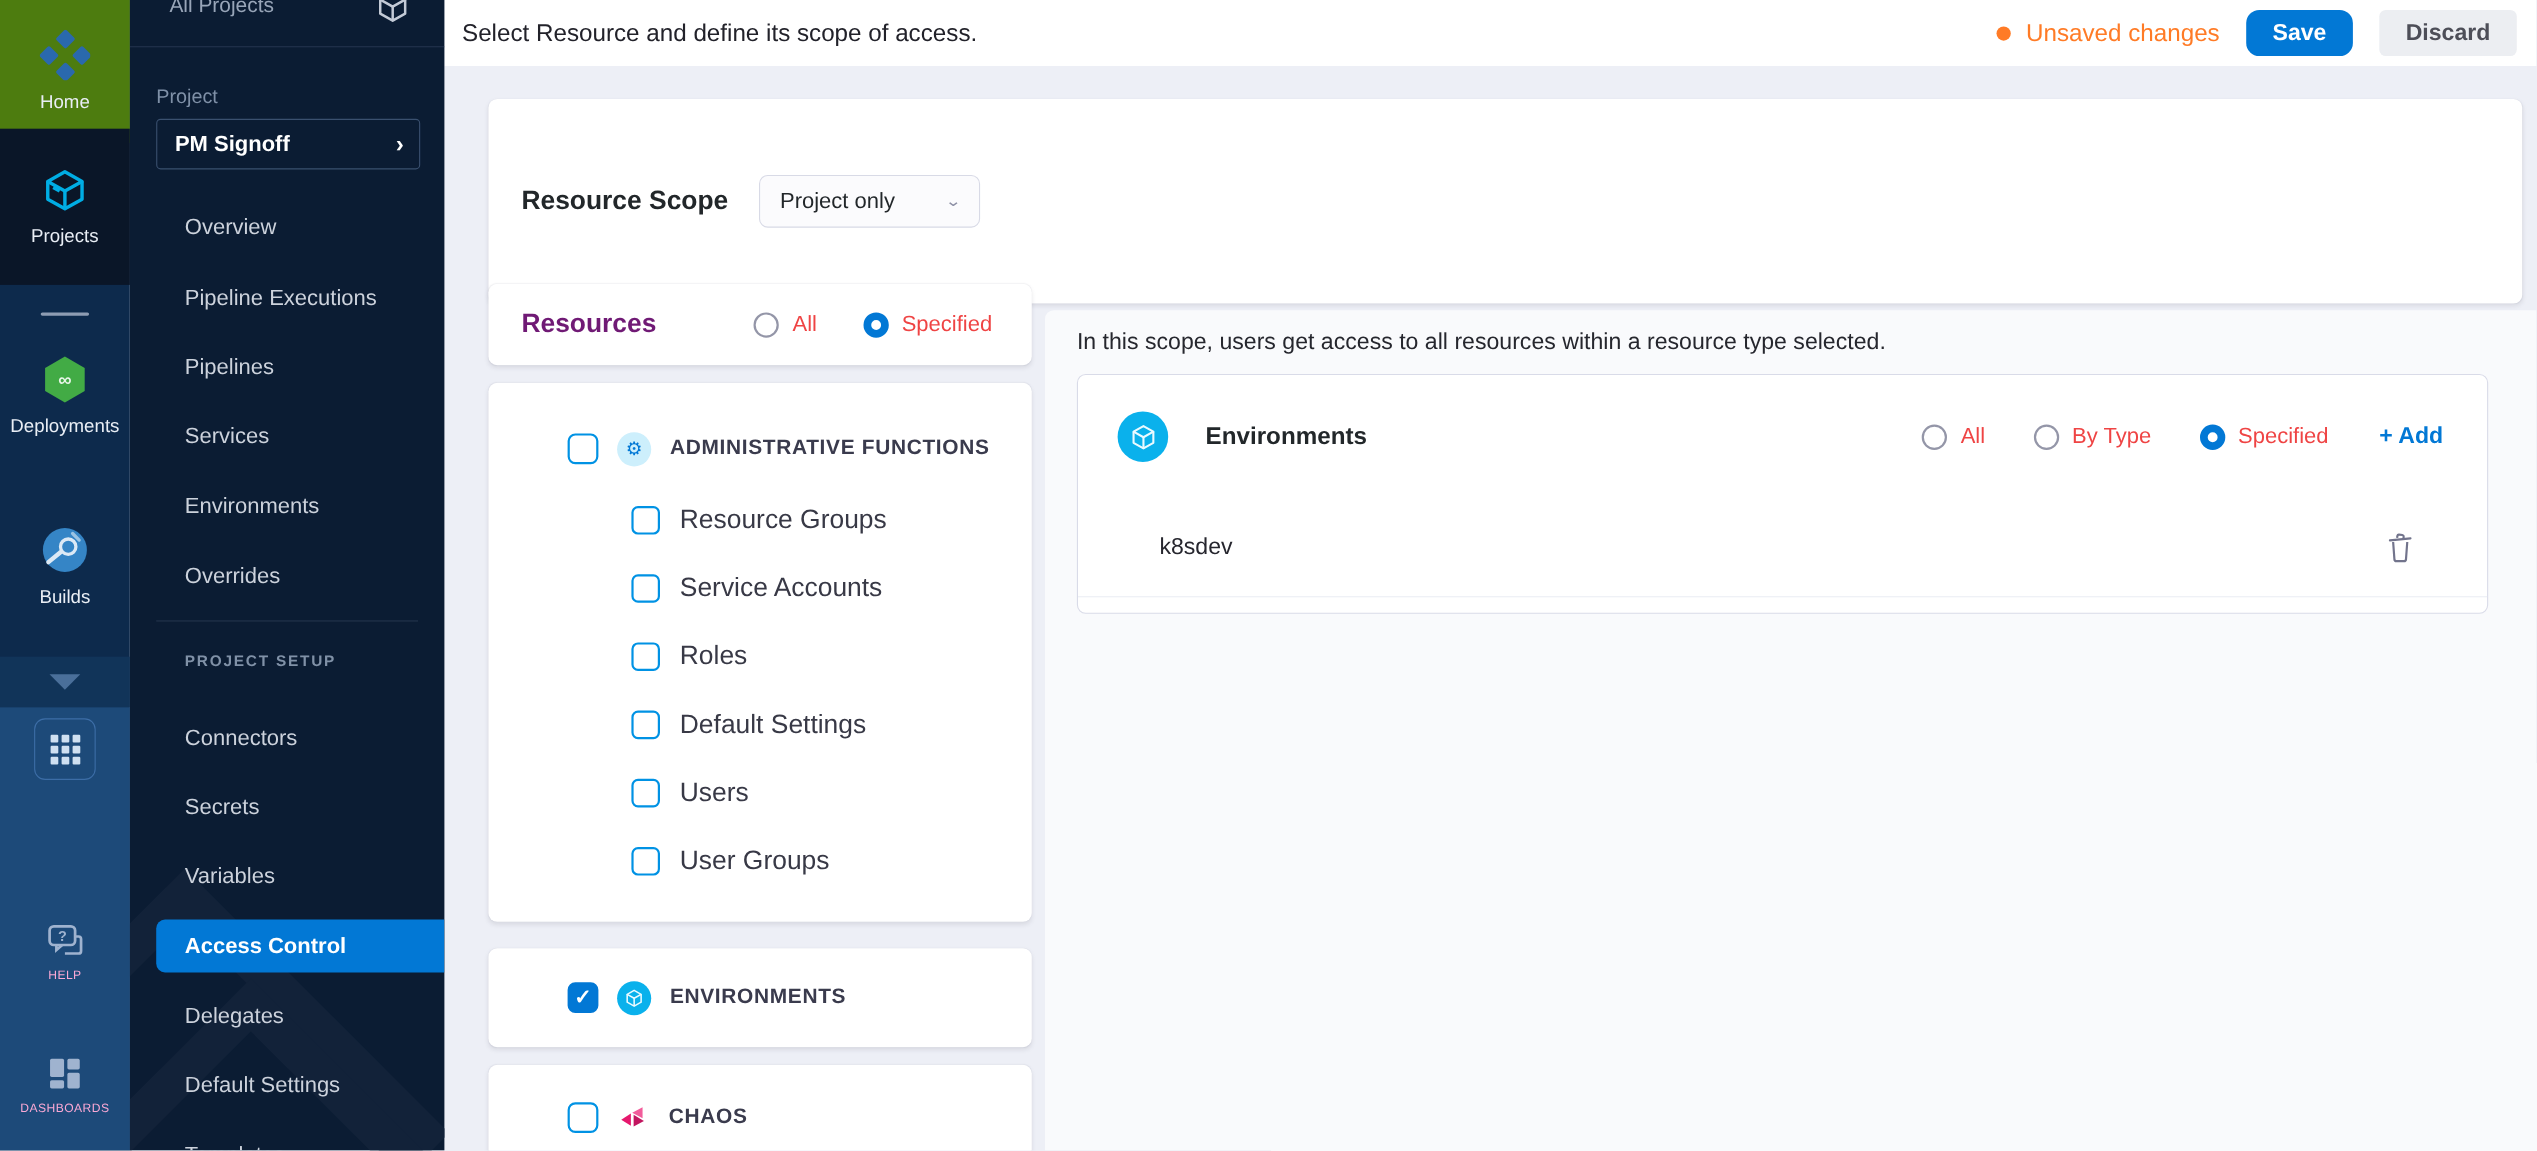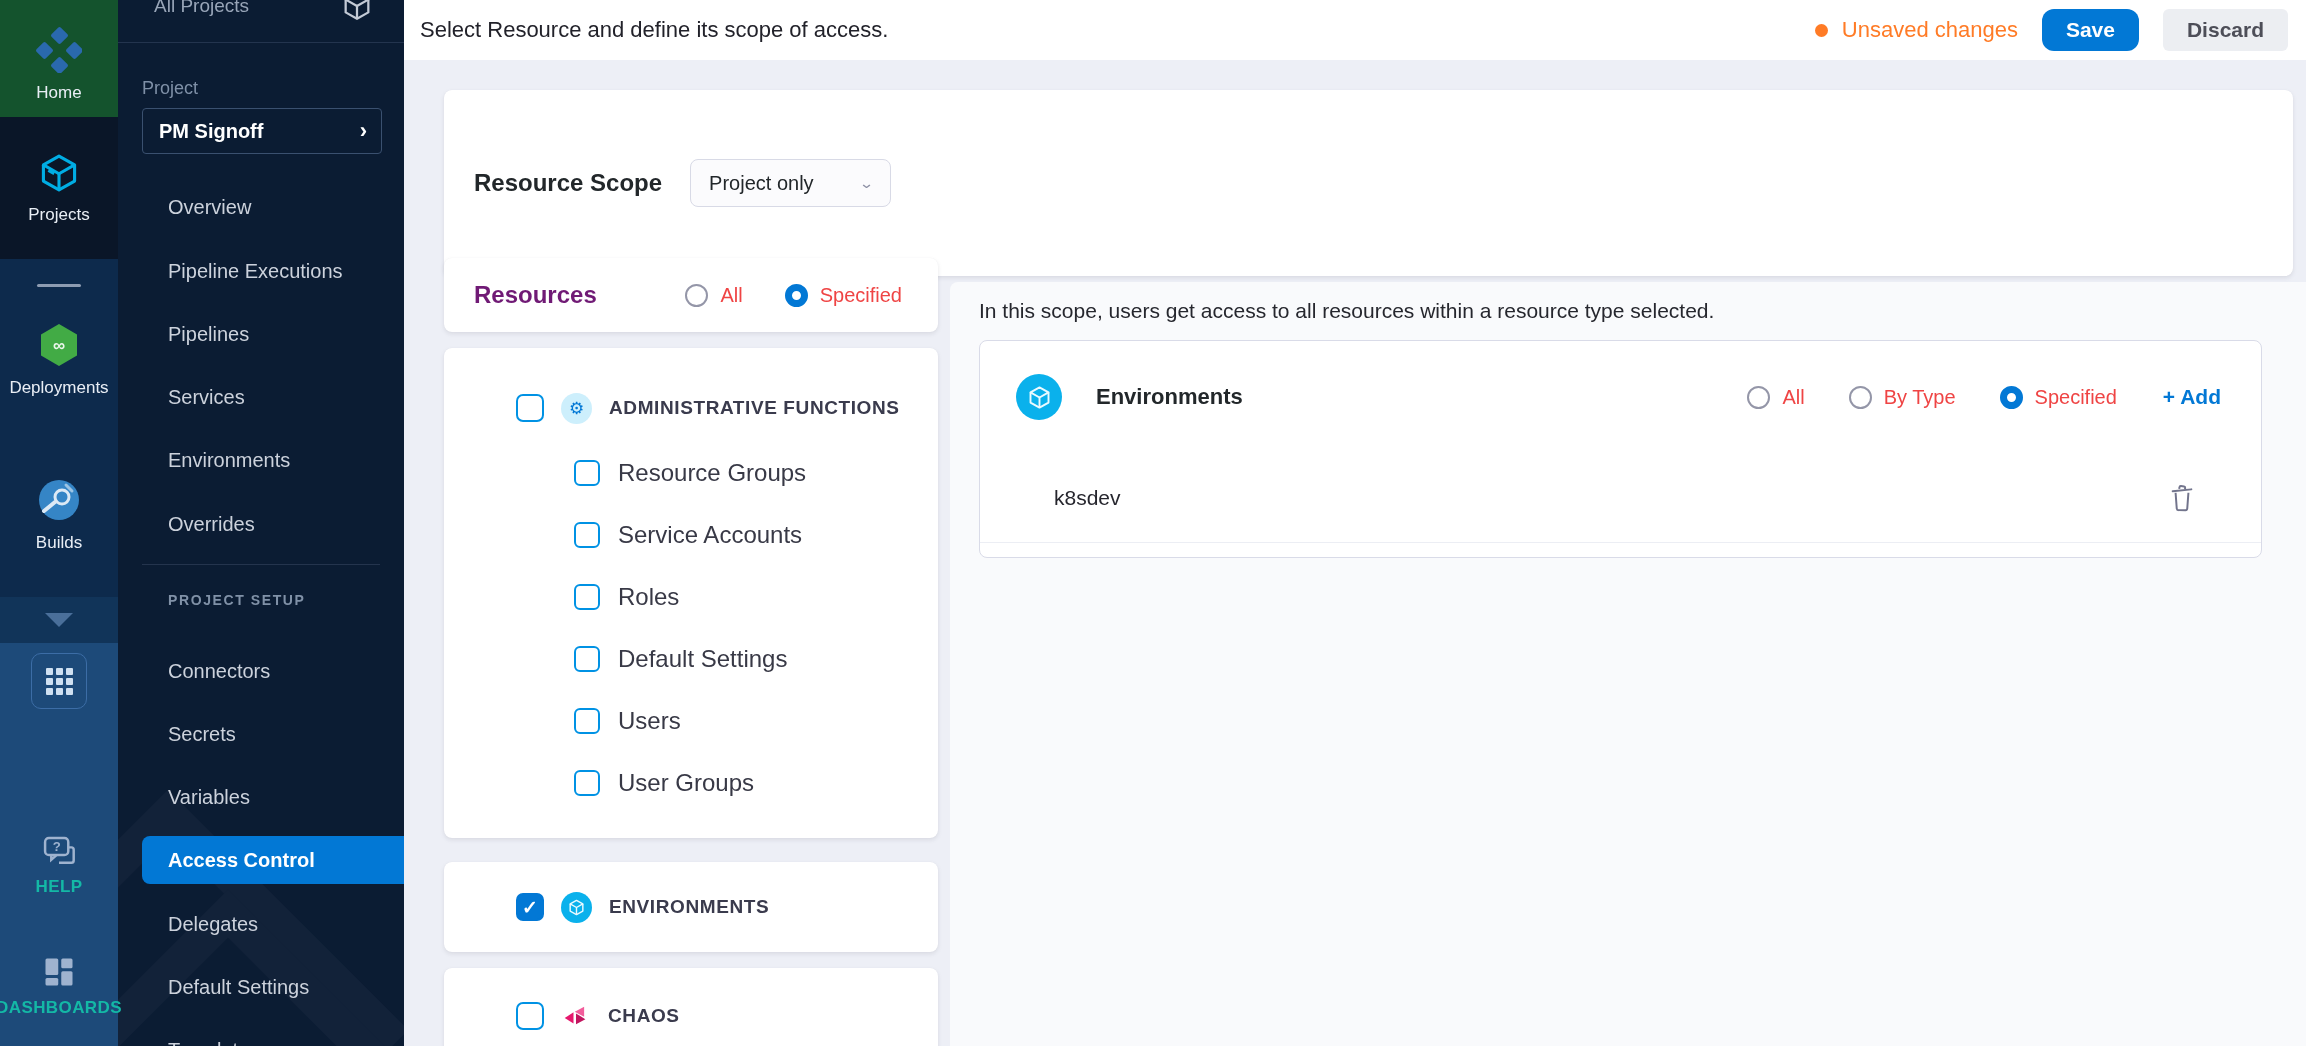--- a/index.html
+++ b/index.html
@@ -6,22 +6,22 @@
   html,body { width:2306px; height:1046px; overflow:hidden;
     font-family:"Liberation Sans", sans-serif; background:#edeff6; }
   #stage { position:relative; width:2306px; height:1046px; overflow:hidden; }
 
   
   #nav-rail { position:absolute; left:0; top:0; width:118px; height:1046px;
     background:#0d2a4c; z-index:30; }
   .rail-tile { position:absolute; left:0; width:118px; display:flex; flex-direction:column;
     align-items:center; justify-content:center; gap:10px; }
   .rail-label { color:#e9eef5; font-size:17px; }
-  .rail-label-sm { color:#14b8a6; font-size:17px; font-weight:bold; letter-spacing:.4px; }
-  #tile-home { top:0; height:130px; background:#14532d; }
+  .rail-label-sm { color:#f9a8d4; font-size:11px; font-weight:normal; letter-spacing:.4px; }
+  #tile-home { top:0; height:130px; background:#4d7c0f; }
   #tile-projects { top:117px; height:142px; background:#0a1628; }
   .rail-divider { position:absolute; left:37px; top:284px; width:44px; height:3px; background:#8d9cb2; border-radius:2px; }
   #tile-deployments { top:300px; height:120px; }
   #tile-builds { top:455px; height:120px; }
   #rail-chevron-strip { position:absolute; left:0; top:597px; width:118px; height:46px;
     background:#113459; display:flex; align-items:center; justify-content:center; }
   .chev-down { width:0; height:0; border-left:14px solid transparent; border-right:14px solid transparent;
     border-top:14px solid #4a6f9a; }
   #rail-bottom { position:absolute; left:0; top:643px; width:118px; height:403px; background:#1d4a79; }
   #grid-btn { position:absolute; left:31px; top:10px; width:56px; height:56px; border:1.5px solid #3c6da6;

